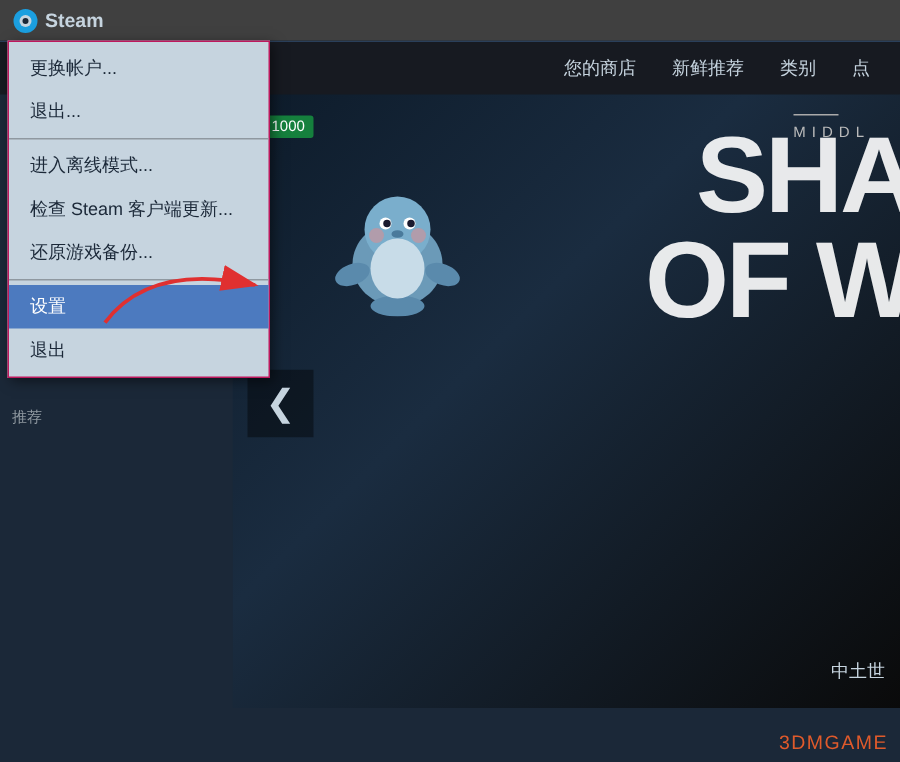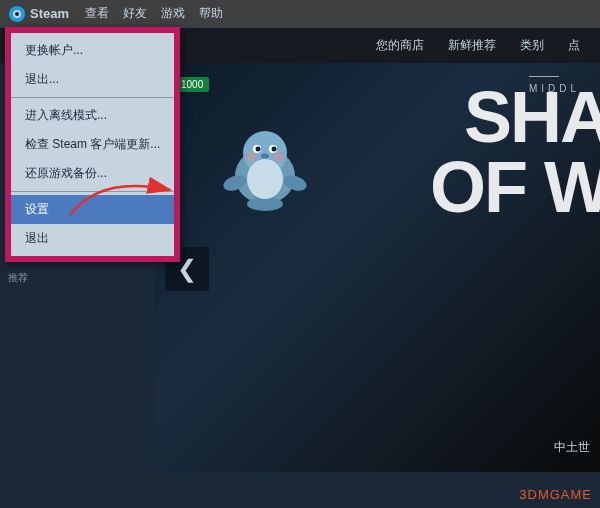--- a/index.html
+++ b/index.html
@@ -190,21 +190,21 @@
       padding: 8px 12px;
     }
 
     
     .dropdown-menu {
       position: absolute;
       left: 5px;
       top: 27px;
       width: 175px;
       background: #c6d4df;
-      border: 6px solid #be185d;
+      border: 1px solid #be185d;
       z-index: 200;
       padding: 3px 0;
       box-shadow: 2px 2px 8px rgba(0,0,0,0.5);
     }
     .dropdown-item {
       padding: 6px 14px;
       font-size: 12px;
       color: #1b2838;
       cursor: pointer;
       white-space: nowrap;
@@ -284,26 +284,20 @@
 <body>
 
 <div class="top-bar">
   <div class="top-bar-logo">
     <svg class="steam-logo-icon" viewBox="0 0 18 18" fill="none" xmlns="http://www.w3.org/2000/svg">
       <circle cx="9" cy="9" r="8" fill="#1b9fe0"></circle>
       <circle cx="9" cy="9" r="4" fill="#c6d4df"></circle>
       <circle cx="9" cy="9" r="2" fill="#1b2838"></circle>
     </svg>
     <span>Steam</span>
-  </div>
-  <div class="top-bar-menu">
-    <span class="top-bar-menu-item">查看</span>
-    <span class="top-bar-menu-item">好友</span>
-    <span class="top-bar-menu-item">游戏</span>
-    <span class="top-bar-menu-item">帮助</span>
   </div>
 </div>
 
 <div class="url-bar">
   <span class="url-text">ered.com/</span>
   <span class="close-btn">✕</span>
 </div>
 
 <div class="dropdown-menu">
   <div class="dropdown-item">更换帐户...</div>

